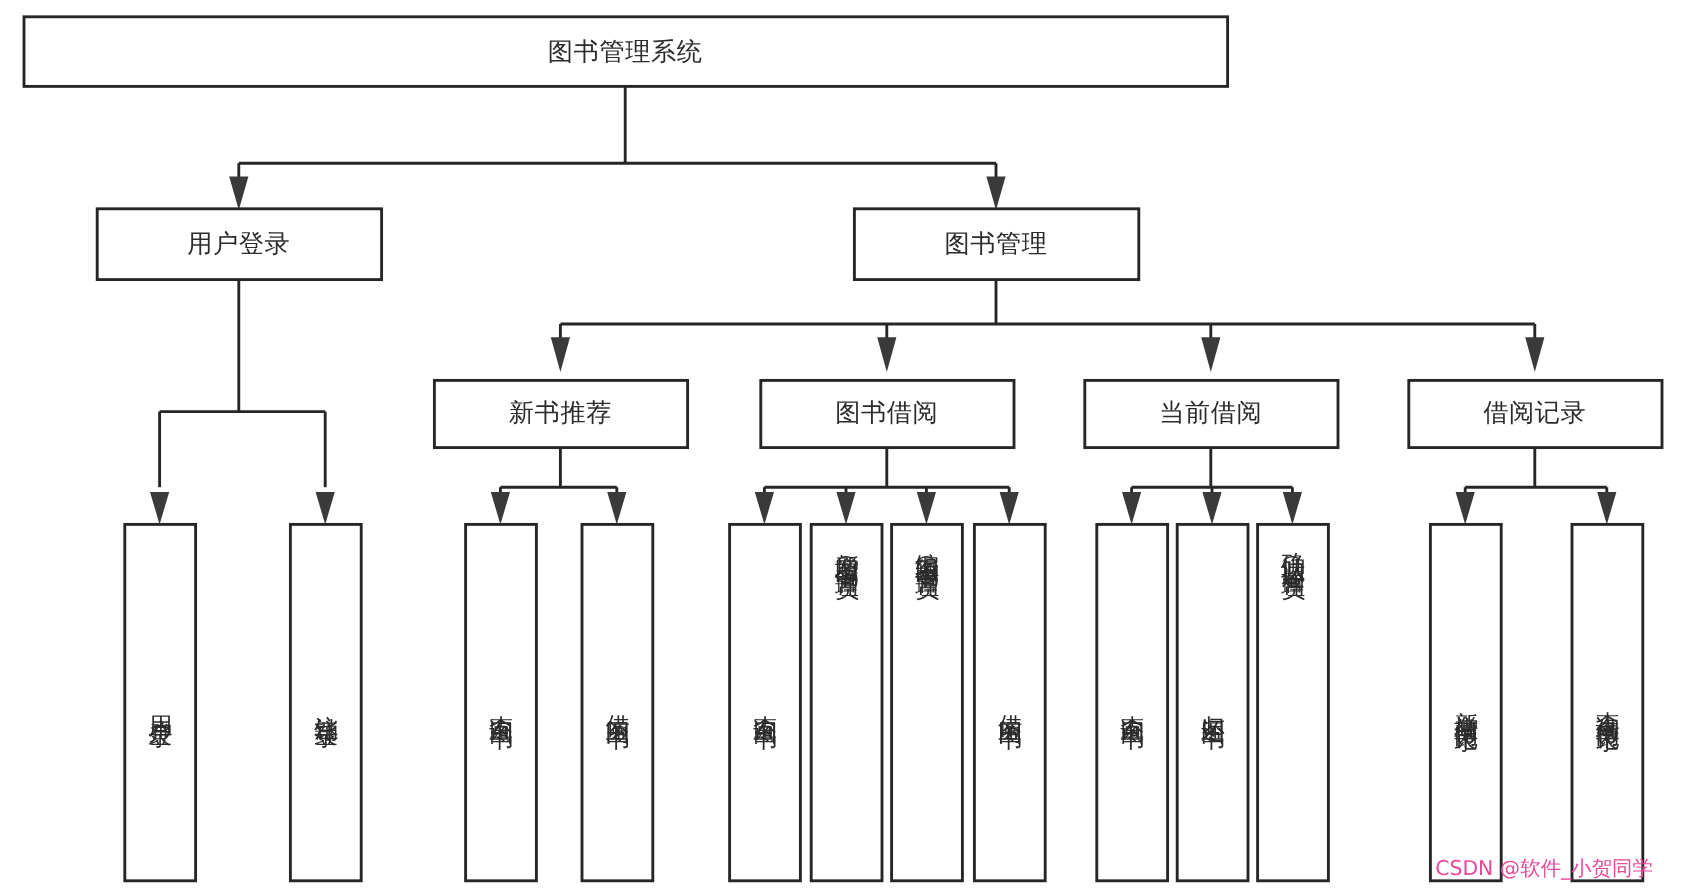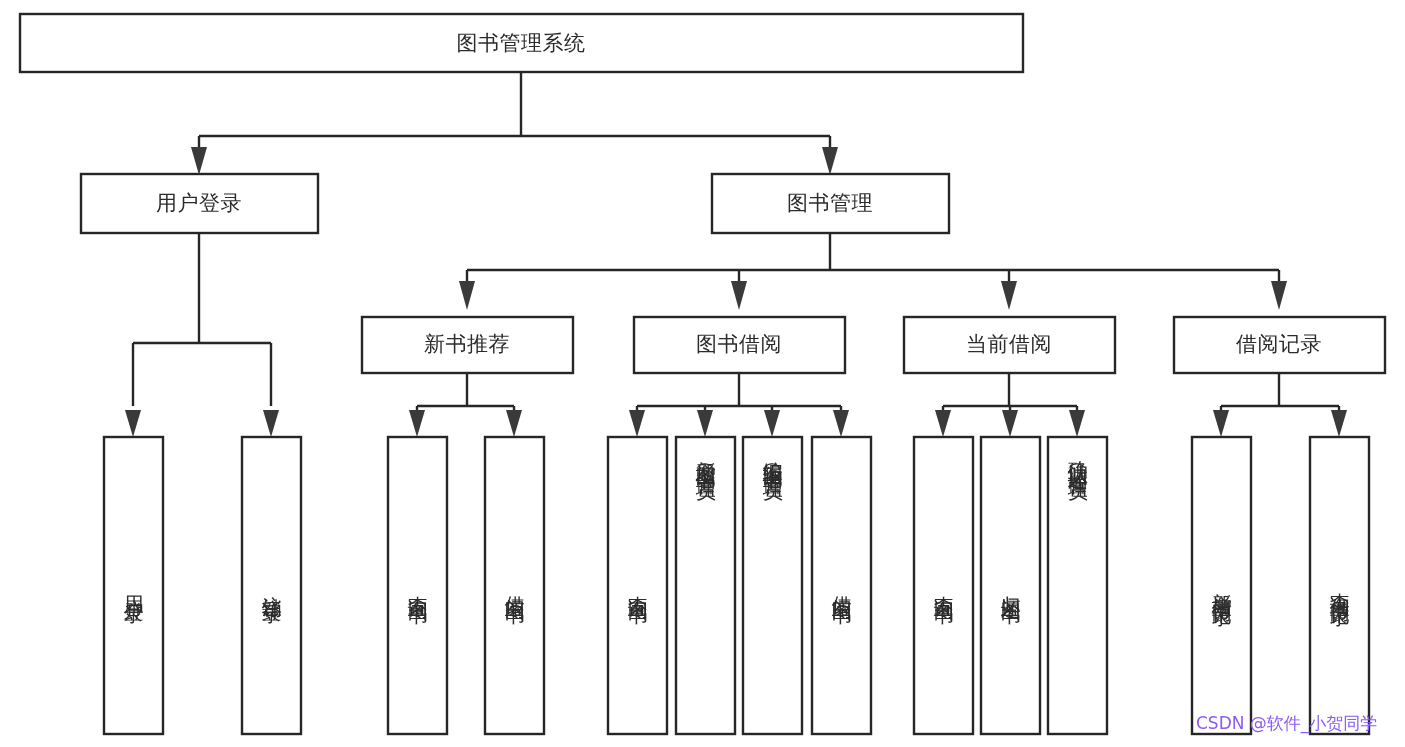--- a/index.html
+++ b/index.html
@@ -62,21 +62,21 @@
     display: flex;
     align-items: center;
     justify-content: center;
     white-space: nowrap;
     user-select: none;
   }
   .watermark {
     position: absolute;
     font-family: "DejaVu Sans", "Liberation Sans", sans-serif;
     font-size: 17px;
-    color: #8b5cf6;
+    color: #ec4899;
     white-space: nowrap;
     user-select: none;
     text-align: right;
   }
 </style>
 </head>
 <body>
 
 <div id="diagram-root">
 

